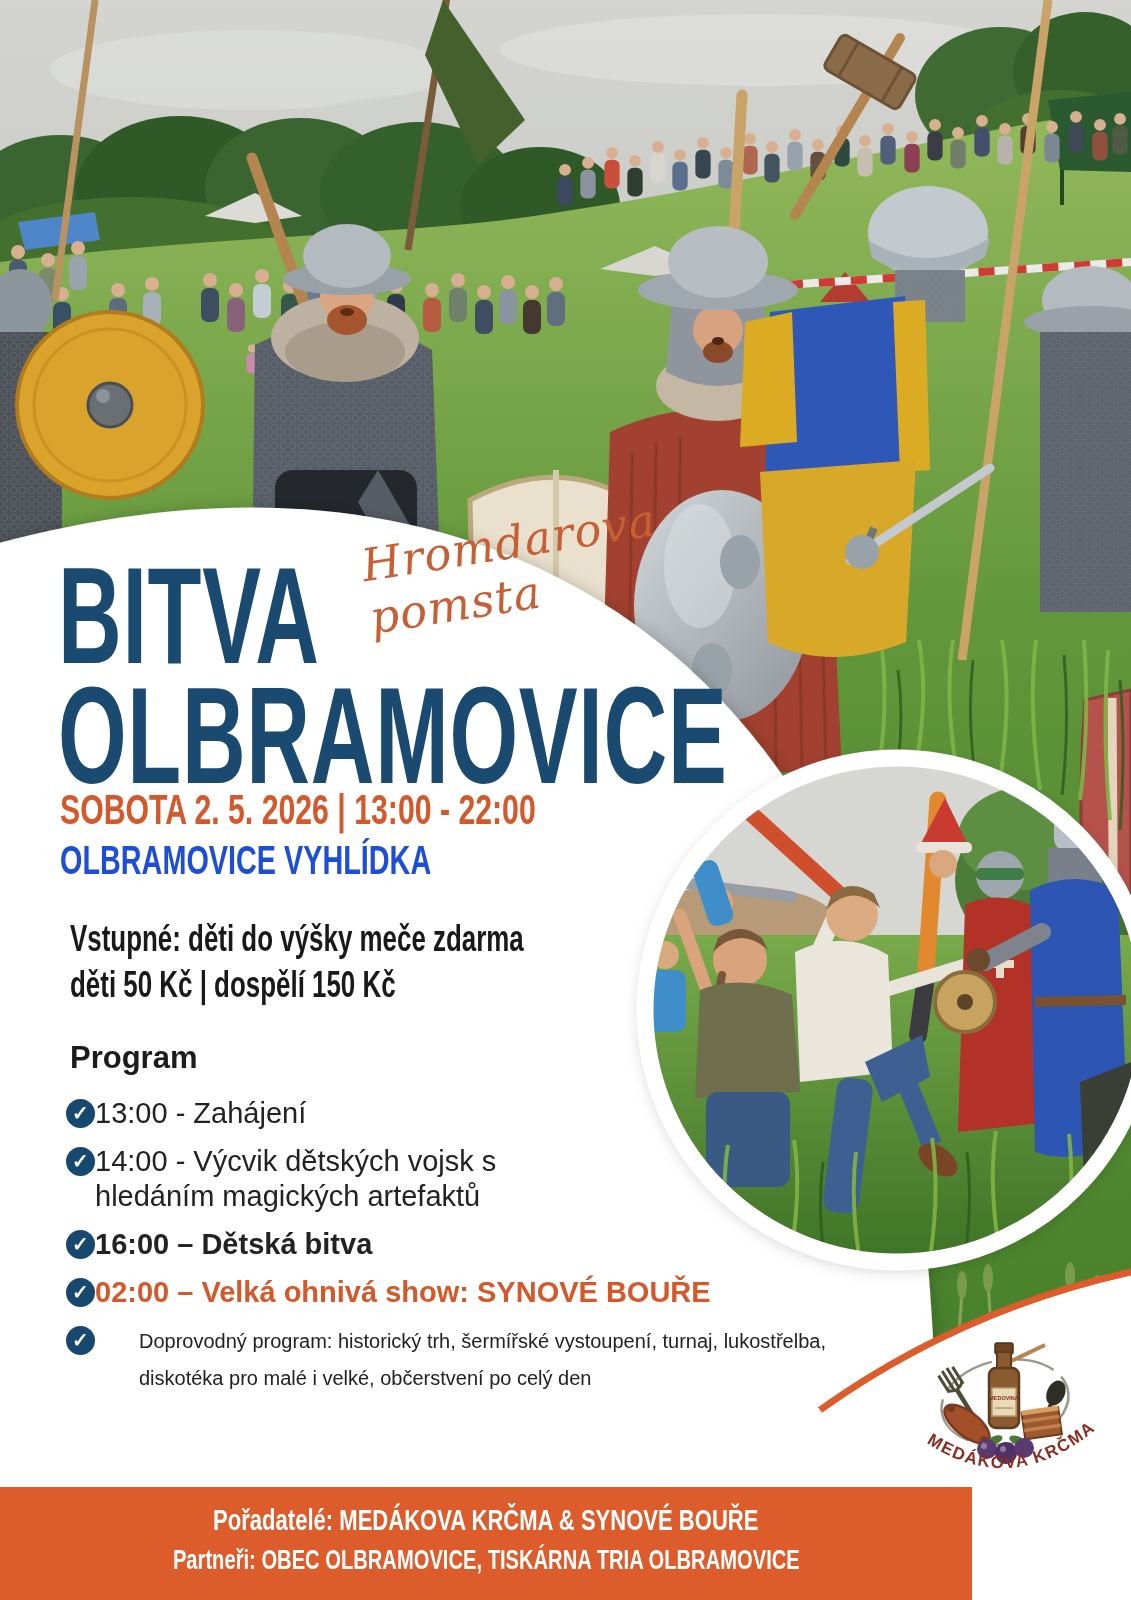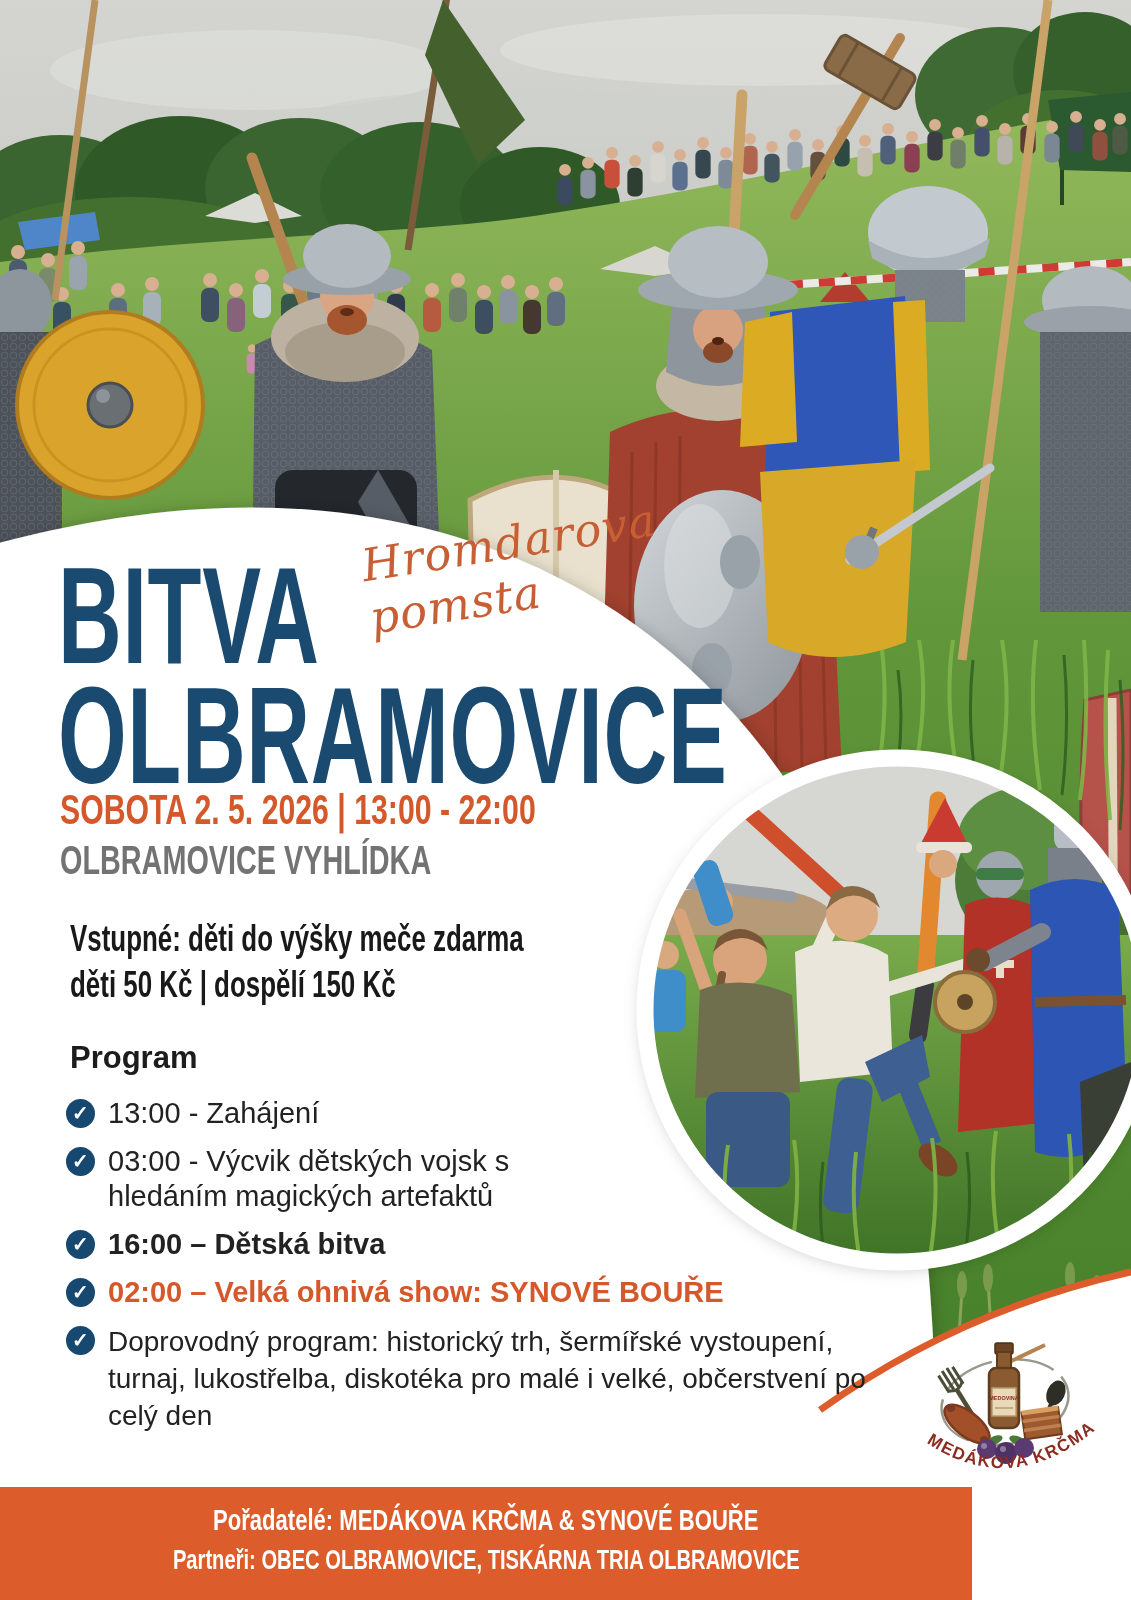--- a/index.html
+++ b/index.html
@@ -18,33 +18,33 @@
   #title1{top:546px;}
   #title2{top:666px;}
   .script-sub{
     position:absolute;left:358px;top:540px;width:420px;
     font-family:"DejaVu Serif",serif;font-style:italic;
     font-size:45px;color:#c75f35;transform:rotate(-9deg);
     transform-origin:left top;letter-spacing:1px;
   }
   .date-line{position:absolute;left:60px;top:786px;color:#d4582a;font-weight:bold;font-size:42px;}
   .date-line .cond{transform:scaleX(.72);}
-  .loc-line{position:absolute;left:60px;top:838px;color:#737373;font-weight:bold;font-size:40px;}
+  .loc-line{position:absolute;left:60px;top:838px;color:#1d4ed8;font-weight:bold;font-size:40px;}
   .loc-line .cond{transform:scaleX(.72);}
   .price-block{position:absolute;left:70px;top:916px;color:#191919;font-weight:bold;font-size:36px;line-height:46px;}
   .price-block .cond{transform:scaleX(.72);display:block;transform-origin:left center;white-space:nowrap;}
   .program{position:absolute;left:66px;top:1040px;width:810px;color:#222;}
   .program h2{margin:0 0 20px 4px;font-size:31px;font-weight:bold;color:#1c1c1c;}
   .program ul{list-style:none;margin:0;padding:0;}
-  .program li{display:flex;gap:13px;margin-bottom:13px;font-size:29px;line-height:35px;}
+  .program li{display:flex;margin-bottom:13px;font-size:29px;line-height:35px;}
   .chk{flex:none;width:29px;height:29px;margin-top:3px;border-radius:50%;background:#17486f;position:relative;}
   .chk::after{content:"✓";position:absolute;left:0;top:0;width:29px;height:29px;
     color:#fff;font-size:20px;font-weight:bold;line-height:29px;text-align:center;}
   .program li.narrow .txt{max-width:525px;}
-  .program li.wide .txt{max-width:786px;font-size:28px;line-height:37px;}
+  .program li.wide .txt{max-width:786px;font-size:20px;line-height:37px;margin-left:44px;}
   .program li.b .txt{font-weight:bold;}
   .program li.orange .txt{color:#d4582a;font-weight:bold;}
   .logo-svg{position:absolute;left:905px;top:1330px;width:200px;height:170px;}
   .footer{
     position:absolute;left:0;top:1487px;width:972px;height:113px;
     background:#dd5c2b;color:#fff;text-align:center;
   }
   .footer p{margin:0;}
   .footer .l1{margin-top:17px;font-size:29px;font-weight:bold;}
   .footer .l2{margin-top:7px;font-size:28px;font-weight:bold;}
@@ -420,21 +420,21 @@
 
   <div class="program">
     <h2>Program</h2>
     <ul>
       <li>
         <span class="chk"></span>
         <span class="txt">13:00 - Zahájení</span>
       </li>
       <li class="narrow">
         <span class="chk"></span>
-        <span class="txt">03:00 - Výcvik dětských vojsk s hledáním magických artefaktů</span>
+        <span class="txt">14:00 - Výcvik dětských vojsk s hledáním magických artefaktů</span>
       </li>
       <li class="b">
         <span class="chk"></span>
         <span class="txt">16:00 – Dětská bitva</span>
       </li>
       <li class="b orange">
         <span class="chk"></span>
         <span class="txt">02:00 – Velká ohnivá show: SYNOVÉ BOUŘE</span>
       </li>
       <li class="wide">

